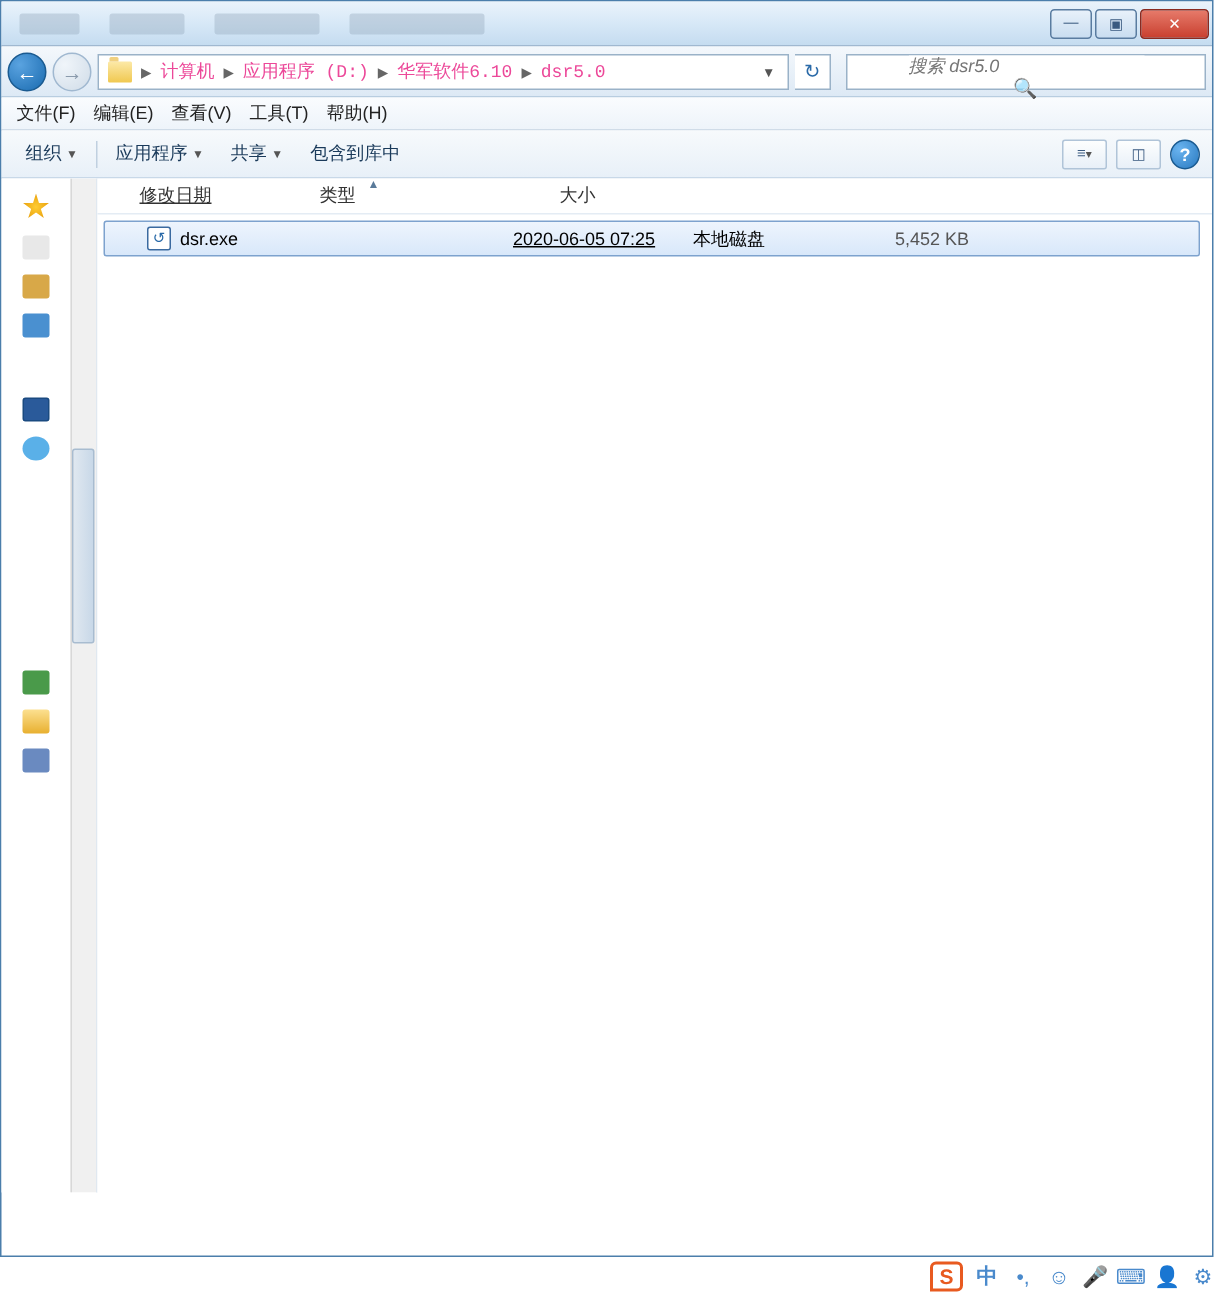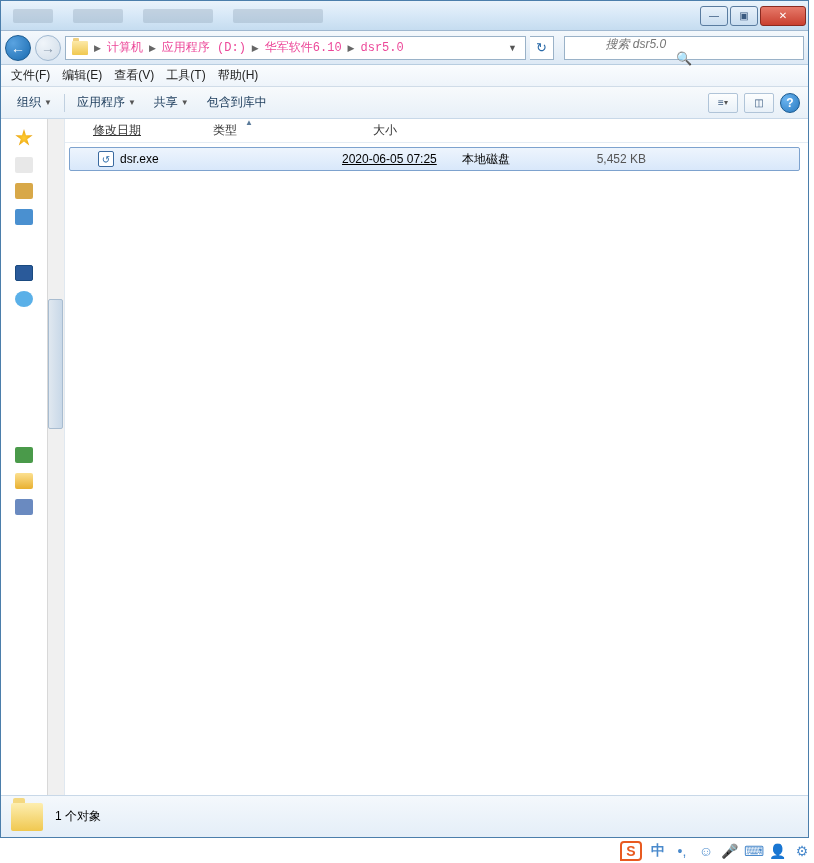--- a/index.html
+++ b/index.html
@@ -195,24 +195,20 @@
           <div class="file-icon">↺</div>
           <span>dsr.exe</span>
         </div>
         <div class="col date">2020-06-05 07:25</div>
         <div class="col type">本地磁盘</div>
         <div class="col size">5,452 KB</div>
       </div>
     </div>
   </div>
 
-  <div class="statusbar">
-    <div class="status-folder"></div>
-    <span>1 个对象</span>
-  </div>
 
 </div>
 
 <div class="tray">
   <div class="tray-icon tray-s">S</div>
   <div class="tray-icon" style="color:#4a8acc;font-weight:bold">中</div>
   <div class="tray-icon">•,</div>
   <div class="tray-icon">☺</div>
   <div class="tray-icon">🎤</div>
   <div class="tray-icon">⌨</div>

